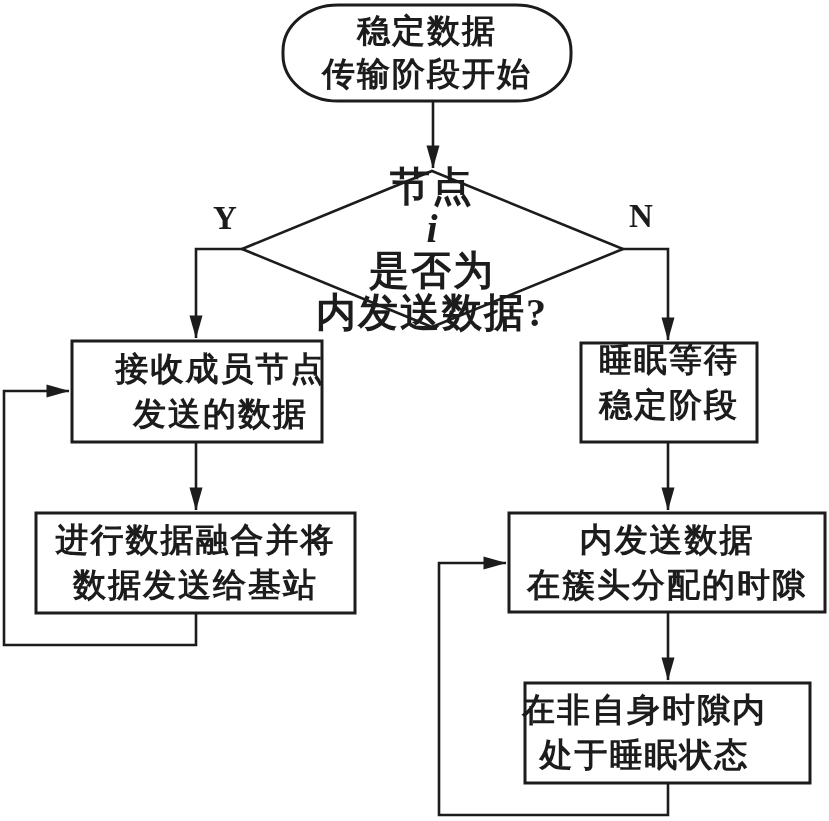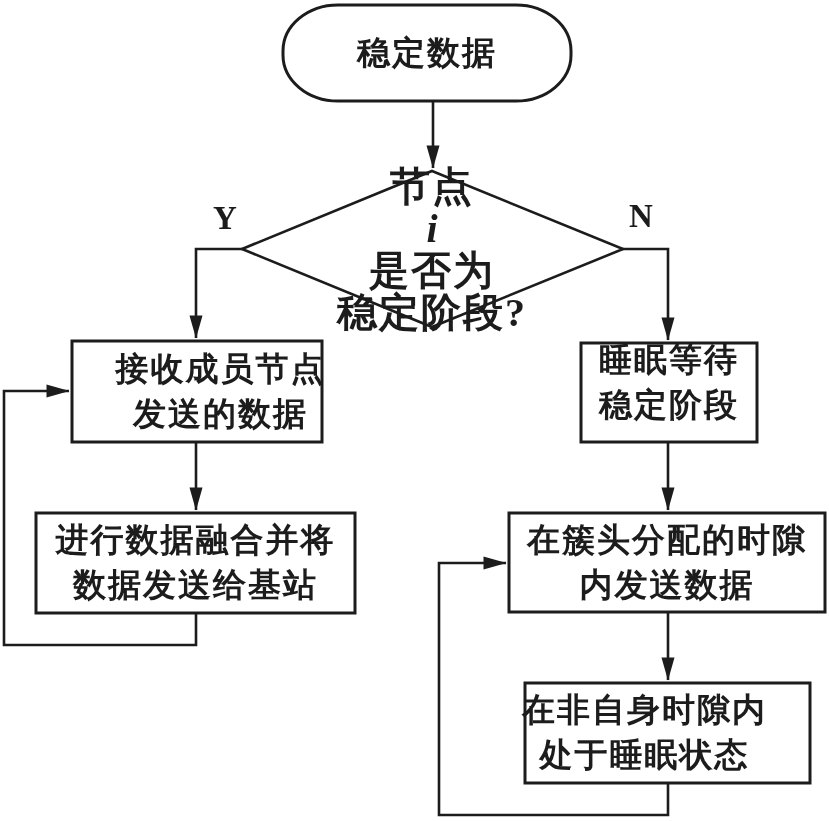--- a/index.html
+++ b/index.html
@@ -72,49 +72,50 @@
     <path class="conn" d="M621,249 L668,249 L668,340" marker-end="url(#arrow)"></path>
     <path class="conn" d="M196,442 L196,510" marker-end="url(#arrow)"></path>
     <path class="conn" d="M196,613 L196,645 L4,645 L4,391 L69,391" marker-end="url(#arrow)"></path>
     <path class="conn" d="M668,442 L668,510" marker-end="url(#arrow)"></path>
     <path class="conn" d="M668,612 L668,680" marker-end="url(#arrow)"></path>
     <path class="conn" d="M668,783 L668,815 L439,815 L439,563 L506,563" marker-end="url(#arrow)"></path>
   </svg>
 
   <div class="node-label" style="left:282px; top:6px; width:290px; height:94px; line-height:43px;">
     <span>稳定数据</span>
+    <span>传输阶段开始</span>
   </div>
 
   <div class="node-label" style="left:292px; top:202px; width:280px; height:96px; font-size:40px; line-height:42px;">
     <span class="decision-line">
       <span>节点</span>
       <span class="var">i</span>
       <span>是否为</span>
     </span>
-    <span>稳定阶段?</span>
+    <span>内发送数据?</span>
   </div>
 
   <div class="branch-label" style="left:204px; top:200px;">Y</div>
   <div class="branch-label" style="left:620px; top:198px;">N</div>
 
   <div class="node-label" style="left:72px; top:341px; width:250px; height:101px;padding-left:47px;">
     <span>接收成员节点</span>
     <span>发送的数据</span>
   </div>
   <div class="node-label" style="left:36px; top:513px; width:319px; height:100px;">
     <span>进行数据融合并将</span>
     <span>数据发送给基站</span>
   </div>
 
   <div class="node-label" style="left:581px; top:343px; width:176px; height:80px;">
     <span>睡眠等待</span>
     <span>稳定阶段</span>
   </div>
   <div class="node-label" style="left:509px; top:513px; width:316px; height:99px;">
+    <span>内发送数据</span>
     <span>在簇头分配的时隙</span>
-    <span>内发送数据</span>
   </div>
   <div class="node-label" style="left:502px; top:683px; width:285px; height:100px;">
     <span>在非自身时隙内</span>
     <span>处于睡眠状态</span>
   </div>
 
 </div>
 
 </body></html>

